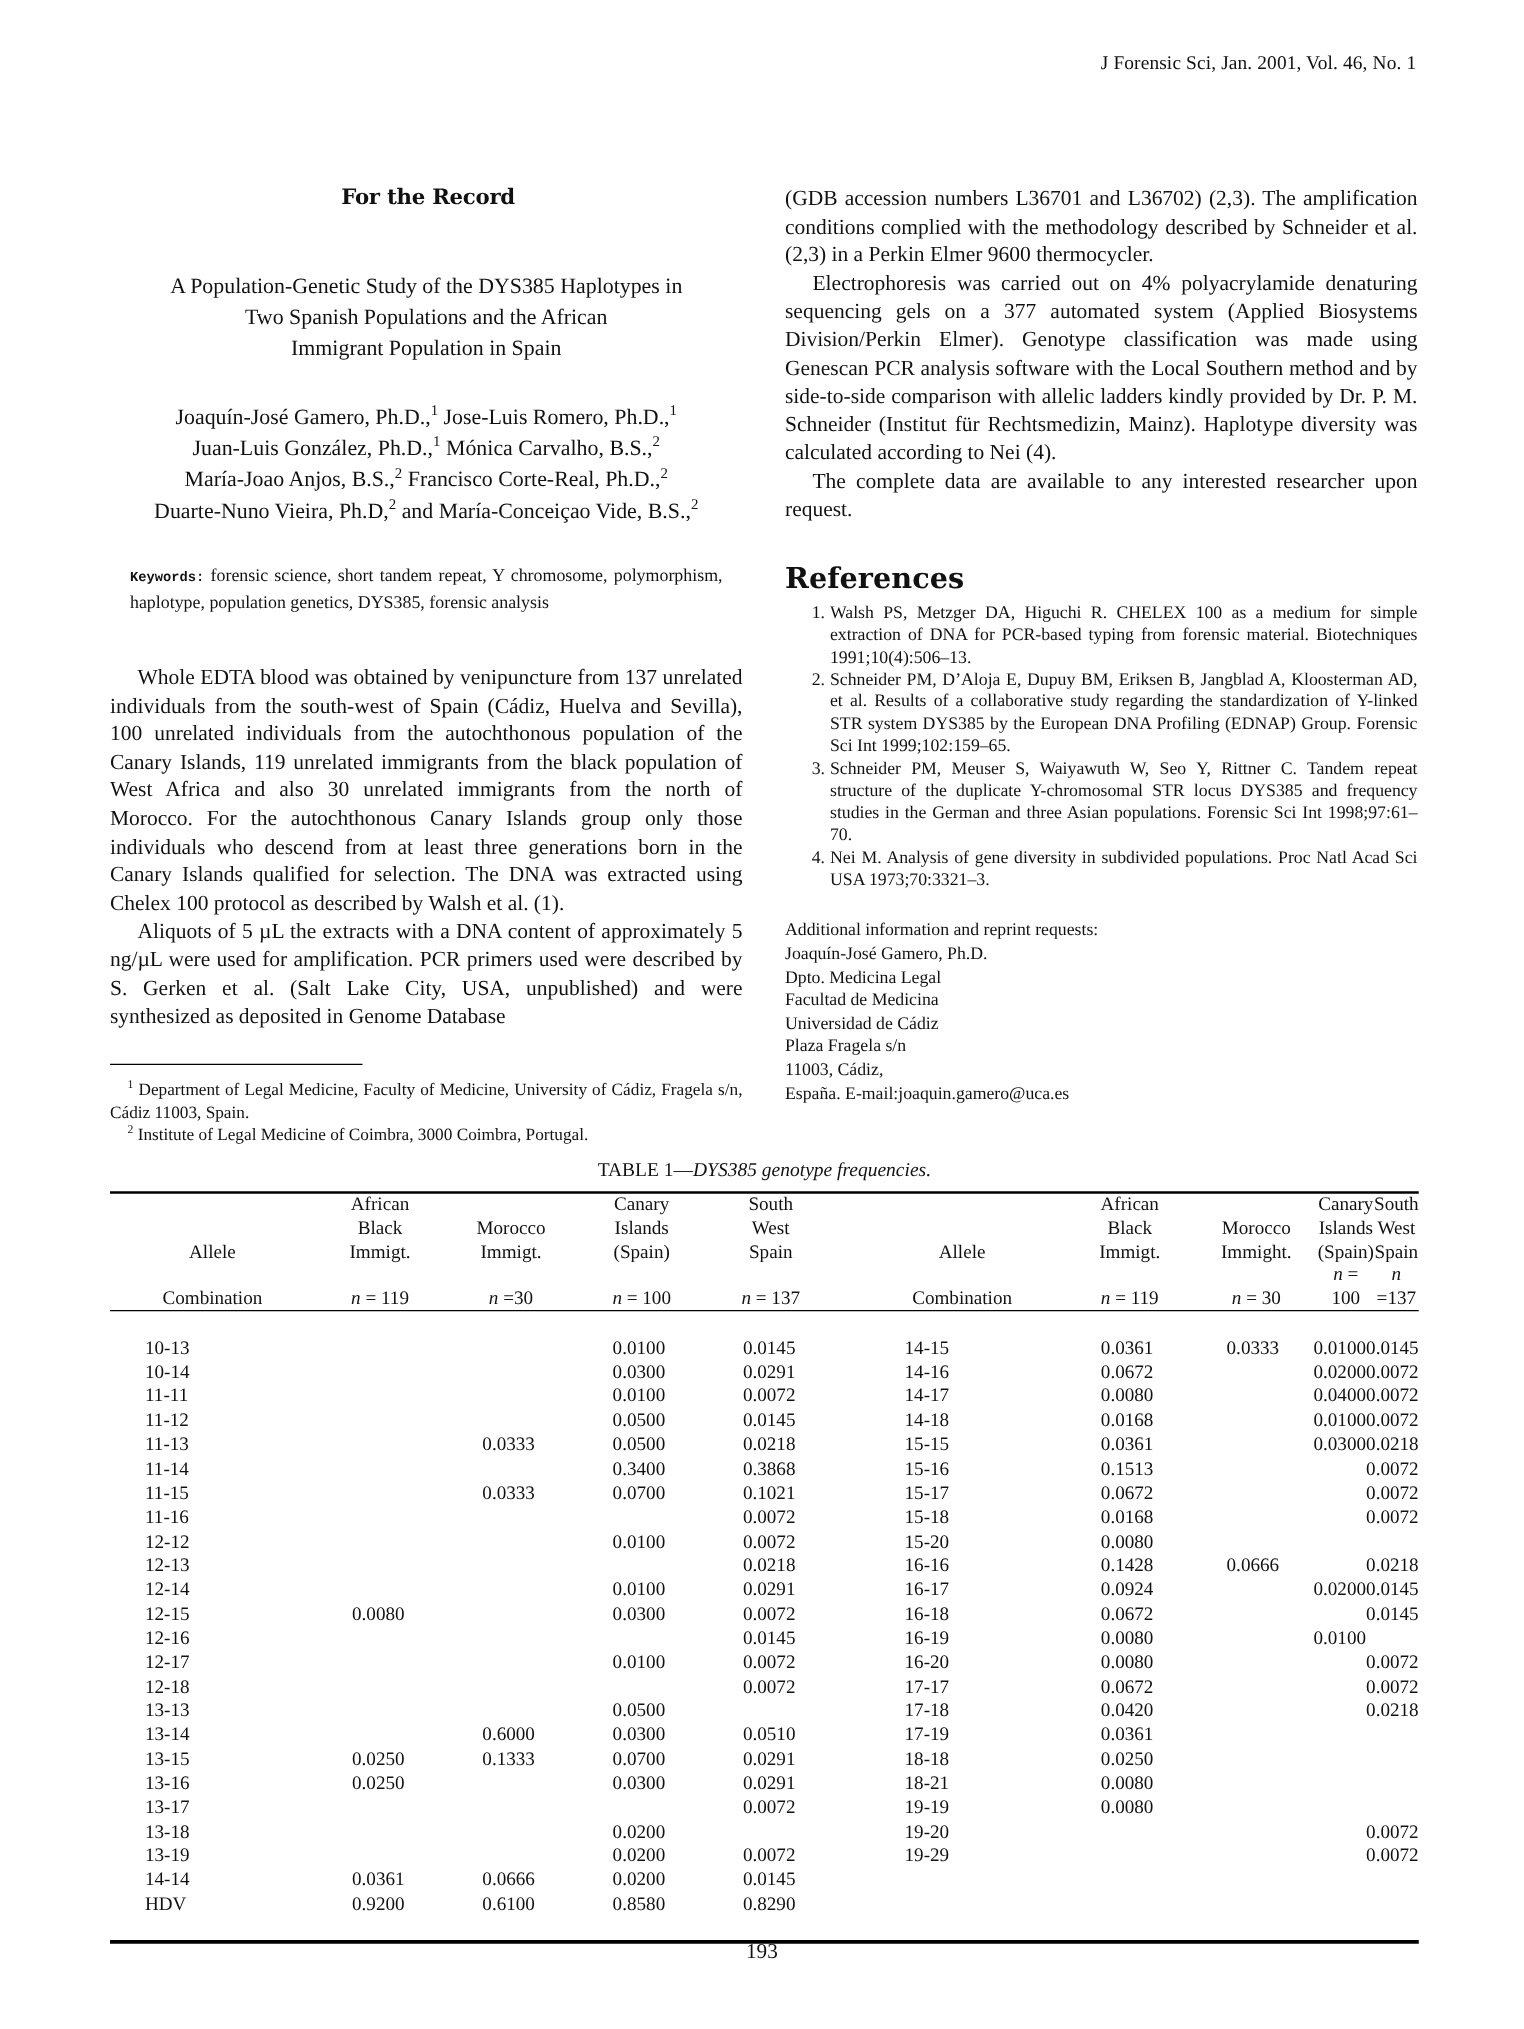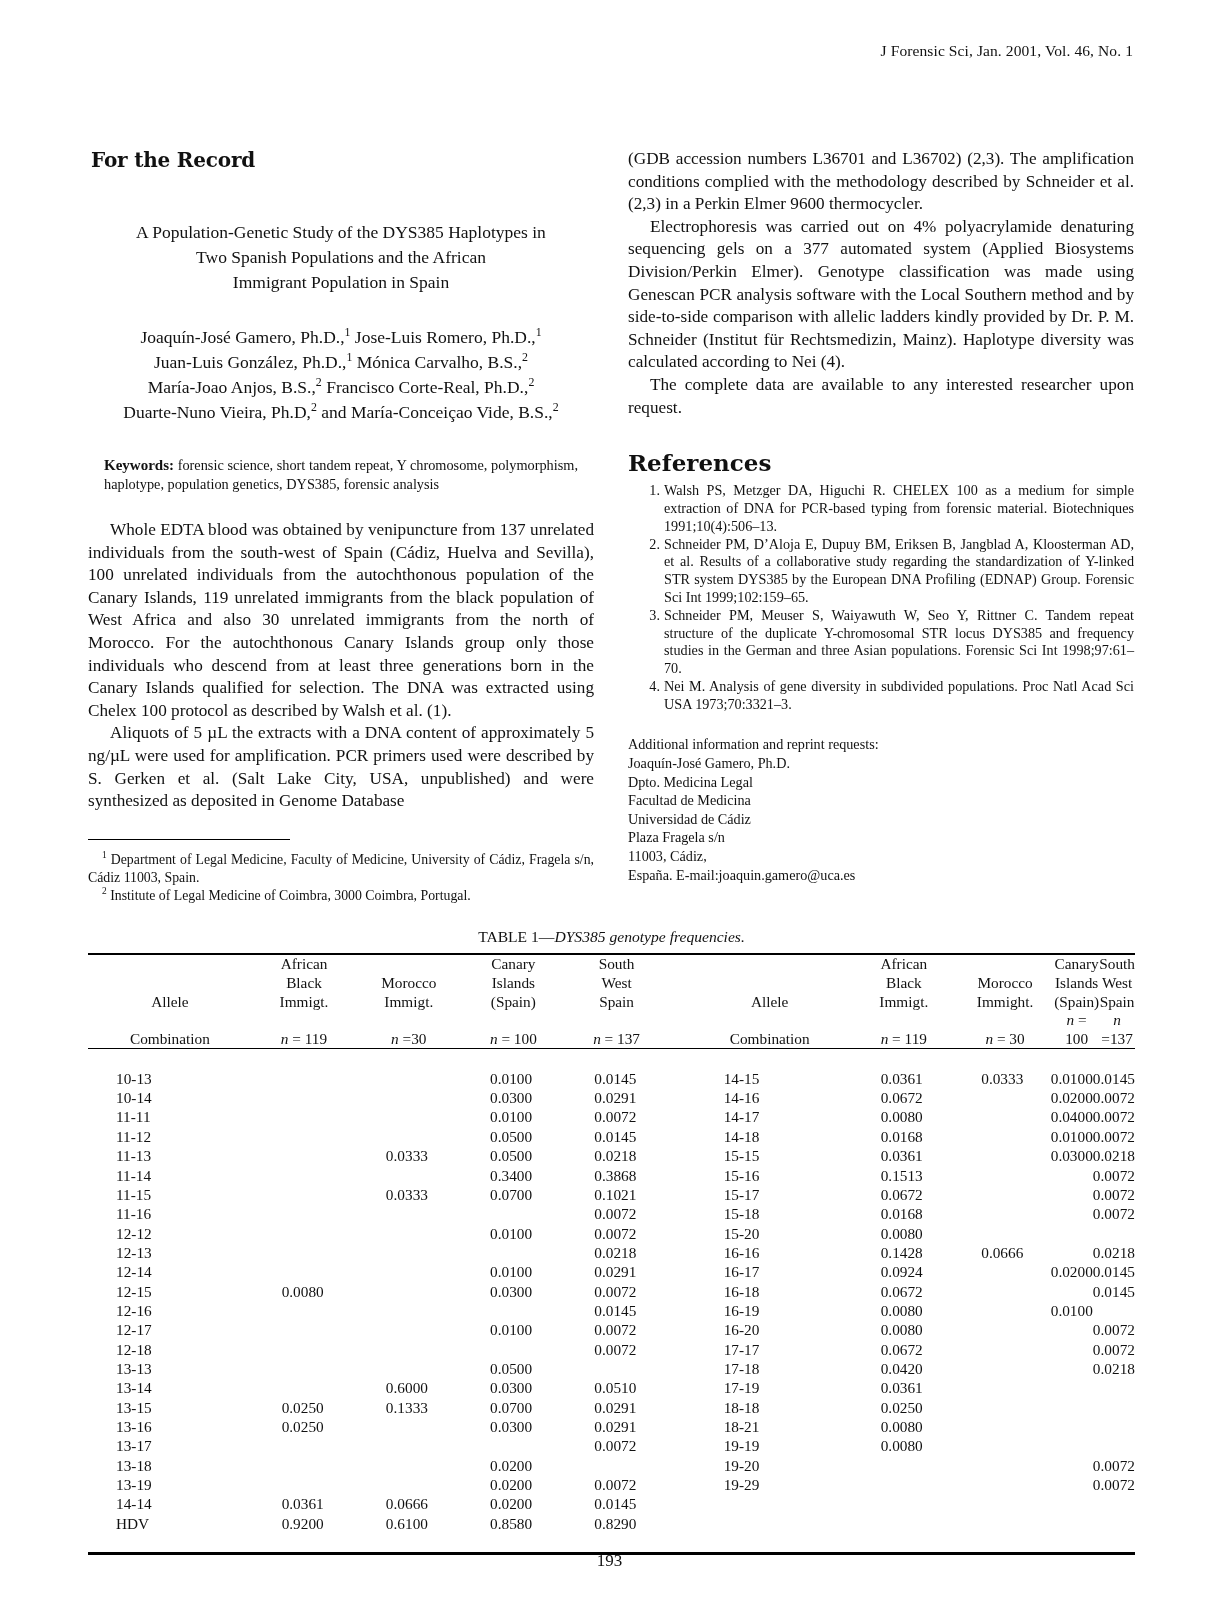--- a/index.html
+++ b/index.html
@@ -22,23 +22,24 @@
   
   .cols {
     position:absolute; top:148px; left:88px; width:1047px;
     display:flex; gap:34px;
   }
   .col { width:506px; }
 
   .dept-head {
     font-family:"DejaVu Serif", serif;
     font-weight:bold;
-    font-size:20px;
+    font-size:17px;
     letter-spacing:-0.2px;
     margin:0 0 48px 3px;
+    text-align:center;
   }
 
   .title {
     text-align:center;
     font-size:17.5px;
     line-height:25px;
     margin:0 14px;
   }
   .authors {
     text-align:center;
@@ -47,31 +48,31 @@
     margin:30px 2px 16px 2px;
   }
   sup { font-size:.68em; vertical-align:super; line-height:0; }
 
   .keywords {
     font-size:14.3px;
     line-height:18.5px;
     text-align:justify;
     margin:31px 16px 0 16px;
   }
-  .keywords b { font-family:Liberation Serif, serif; font-weight:bold; font-size:15px;margin-top:34px;}
+  .keywords b { font-family:Liberation Mono, monospace; font-weight:bold; font-size:11px;margin-top:34px;}
 
   .body-p {
     font-size:17.2px;
     line-height:22.6px;
     text-align:justify;
     margin:0;
     text-indent:22px;
     hyphens:none;
   }
-  .body-p.first { margin-top:26px; }
+  .body-p.first { margin-top:40px; }
 
   .footnote-rule {
     margin-top:26px; width:202px; height:1px; background:#000; border:0;
     margin-left:0;
   }
   .footnotes {
     font-size:13.8px;
     line-height:18px;
     margin-top:11px;
     text-align:justify;

